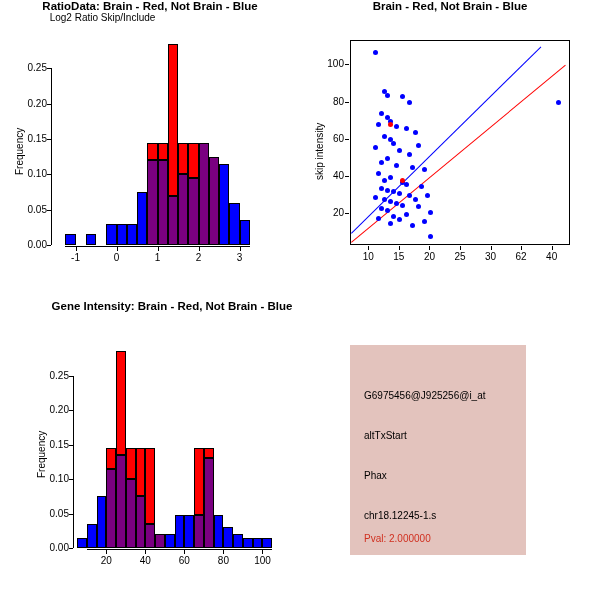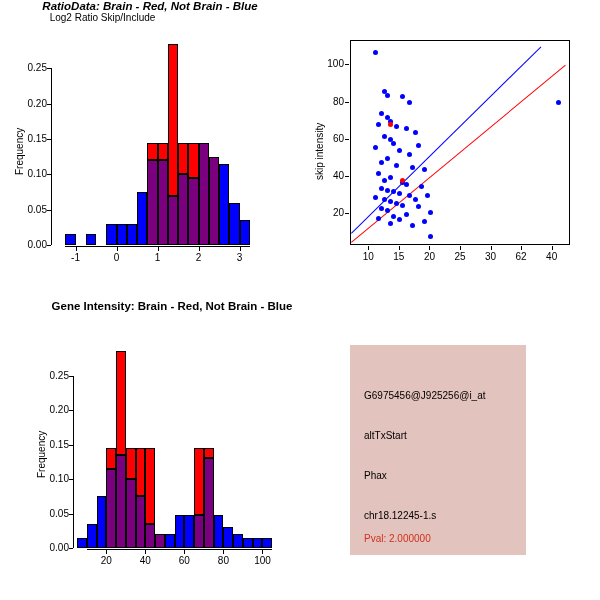--- a/index.html
+++ b/index.html
@@ -81,21 +81,21 @@
     position: absolute;
     font-size: 10px;
     white-space: nowrap;
   }
   .infobox .pval { color: #d03020; }
 </style>
 </head>
 <body>
 
 <div class="panel" id="panel1" style="left:0;top:0;width:300px;height:300px;">
-  <div class="panel-title" style="left:0;top:14px;width:300px;font-style:italic;">RatioData: Brain - Red, Not Brain - Blue</div>
+  <div class="panel-title" style="left:0;top:14px;width:300px;">RatioData: Brain - Red, Not Brain - Blue</div>
   <div class="plotbox" id="p1box" style="left:55px;top:40px;width:205px;height:205px;border:none;">
       <div class="bar blue" style="left:10.25px;top:194.39655172413794px;width:10.25px;height:10.603448275862064px;"></div>
       <div class="bar blue" style="left:30.75px;top:194.39655172413794px;width:10.25px;height:10.603448275862064px;"></div>
       <div class="bar blue" style="left:51.25px;top:183.79310344827587px;width:10.25px;height:21.206896551724128px;"></div>
       <div class="bar blue" style="left:61.5px;top:183.79310344827587px;width:10.25px;height:21.206896551724128px;"></div>
       <div class="bar blue" style="left:71.75px;top:183.79310344827587px;width:10.25px;height:21.206896551724128px;"></div>
       <div class="bar blue" style="left:82px;top:151.98275862068965px;width:10.25px;height:53.01724137931035px;"></div>
       <div class="bar overlap" style="left:92.25px;top:120.17241379310344px;width:10.25px;height:84.82758620689656px;"></div>
       <div class="bar overlap" style="left:102.5px;top:120.17241379310344px;width:10.250000000000014px;height:84.82758620689656px;"></div>
       <div class="bar overlap" style="left:112.75000000000001px;top:155.51724137931035px;width:10.249999999999986px;height:49.48275862068965px;"></div>
@@ -141,20 +141,21 @@
     <div class="tick-label" style="left:13px;top:168.31034482758622px;width:34px;text-align:right;">0.10</div>
     <div class="axis-line" style="left:47px;top:138.9655172413793px;width:4px;height:1px;"></div>
     <div class="tick-label" style="left:13px;top:132.9655172413793px;width:34px;text-align:right;">0.15</div>
     <div class="axis-line" style="left:47px;top:103.62068965517241px;width:4px;height:1px;"></div>
     <div class="tick-label" style="left:13px;top:97.62068965517241px;width:34px;text-align:right;">0.20</div>
     <div class="axis-line" style="left:47px;top:68.2758620689655px;width:4px;height:1px;"></div>
     <div class="tick-label" style="left:13px;top:62.275862068965495px;width:34px;text-align:right;">0.25</div>
   </div>
 
 <div class="panel" id="panel2" style="left:300px;top:0;width:300px;height:300px;">
+  <div class="panel-title" style="left:0;top:14px;width:300px;">Brain - Red, Not Brain - Blue</div>
   <div class="plotbox" id="p2box" style="left:50px;top:40px;width:220px;height:205px;">
       <div class="regline" style="left:0px;top:191.95454545454547px;width:265.7453715298573px;background:#0000ff;transform:rotate(-44.5303098697094deg);"></div>
       <div class="regline" style="left:0px;top:201.27272727272728px;width:277.65725231898784px;background:#ff0000;transform:rotate(-39.61608705081969deg);"></div>
       <div class="pt blue" style="left:21.944444444444443px;top:8.681818181818187px;"></div>
       <div class="pt blue" style="left:31.111111111111114px;top:47.81818181818181px;"></div>
       <div class="pt blue" style="left:34.166666666666664px;top:51.54545454545456px;"></div>
       <div class="pt blue" style="left:49.44444444444444px;top:53.40909090909091px;"></div>
       <div class="pt blue" style="left:55.55555555555556px;top:59px;"></div>
       <div class="pt blue" style="left:205.27777777777777px;top:59px;"></div>
       <div class="pt blue" style="left:28.055555555555557px;top:70.18181818181816px;"></div>

